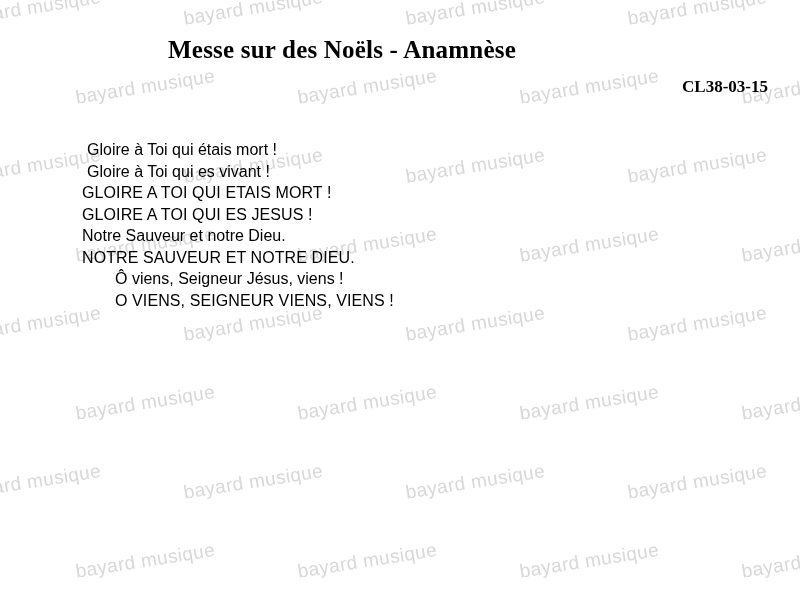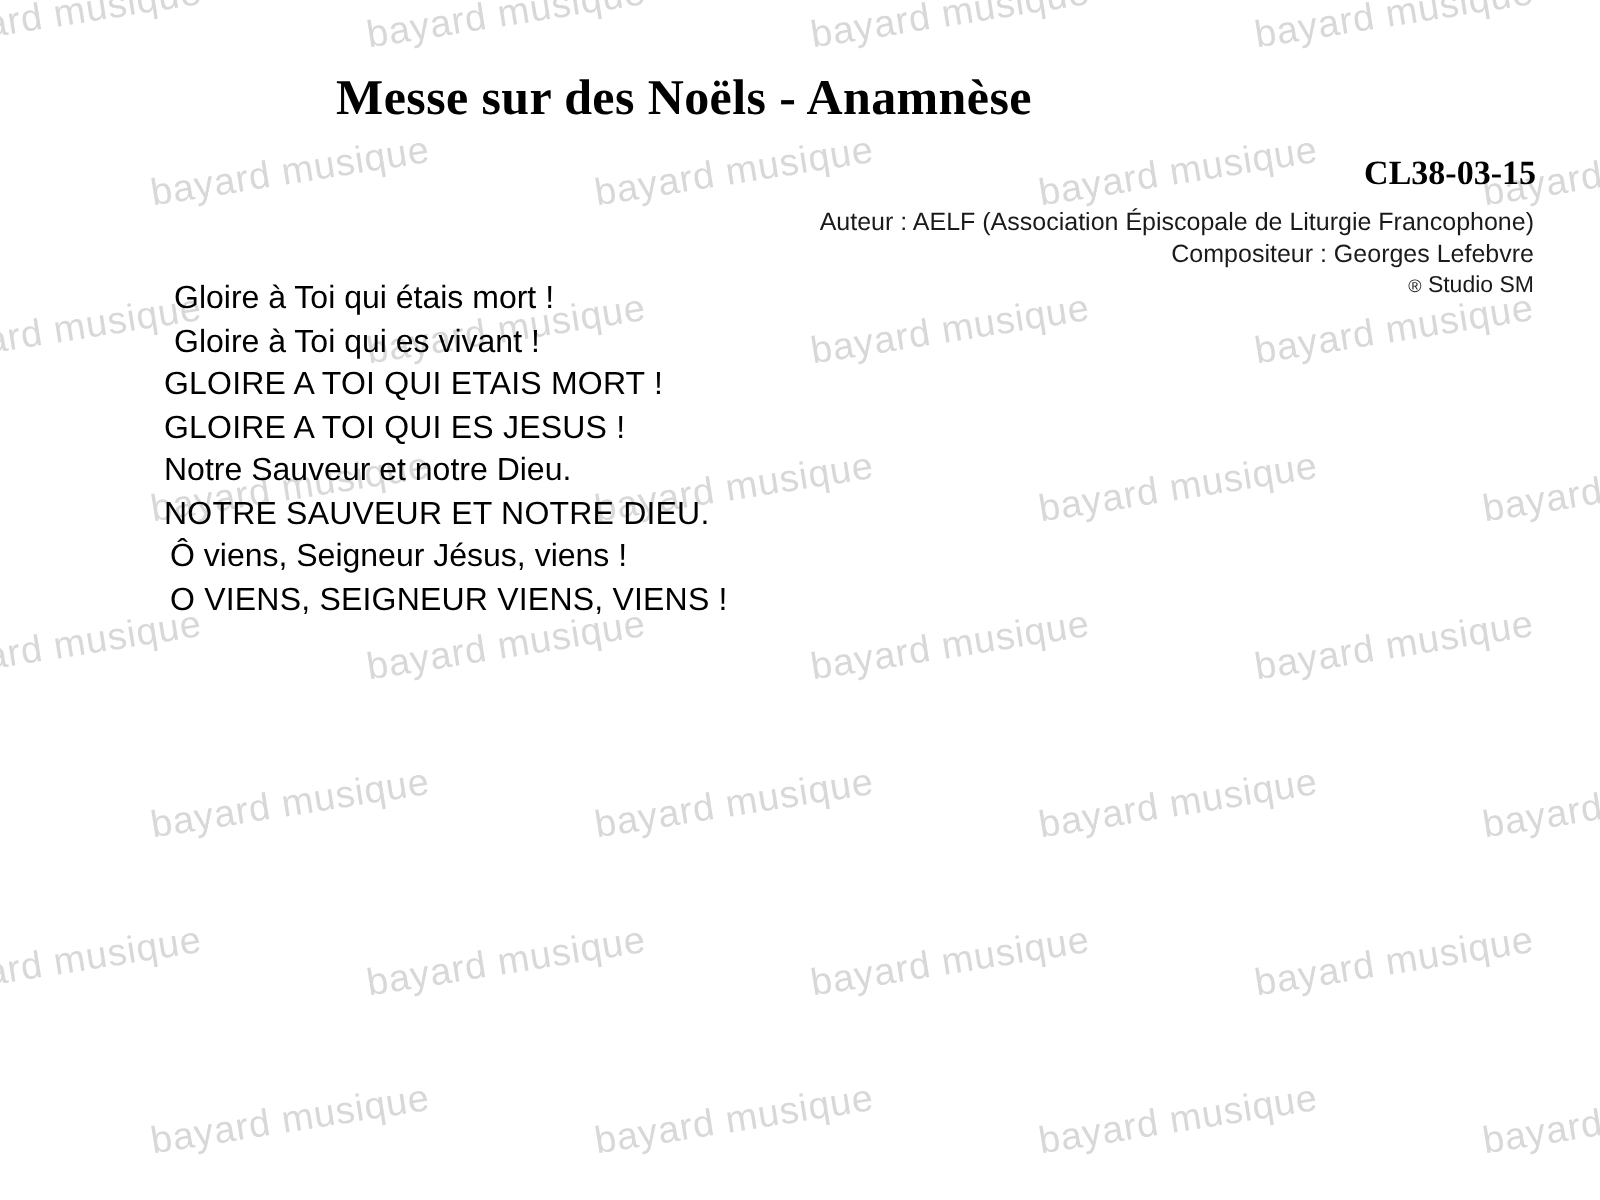--- a/index.html
+++ b/index.html
@@ -88,21 +88,21 @@
   .lyric-line {
     display: block;
     font-family: "Liberation Sans", sans-serif;
     font-size: 16px;
     line-height: 21.5px;
     color: #000;
     white-space: nowrap;
   }
   .lyric-line.indent-1 { padding-left: 5px; }
   .lyric-line.indent-2 { padding-left: 0px; }
-  .lyric-line.indent-3 { padding-left: 3px; }
+  .lyric-line.indent-3 { padding-left: 3px; margin-left: 30px; }
   .lyric-line.upper { letter-spacing: 0.1px; }
 </style>
 </head>
 <body>
 
 <div id="watermark-layer">
     <span class="wm" style="left: -40px; top: 8px; color: rgb(216, 216, 216); transform: rotate(-9deg);">bayard musique</span>
     <span class="wm" style="left: 182px; top: 8px; color: rgb(216, 216, 216); transform: rotate(-9deg);">bayard musique</span>
     <span class="wm" style="left: 404px; top: 8px; color: rgb(216, 216, 216); transform: rotate(-9deg);">bayard musique</span>
     <span class="wm" style="left: 626px; top: 8px; color: rgb(216, 216, 216); transform: rotate(-9deg);">bayard musique</span>
@@ -135,28 +135,20 @@
     <span class="wm" style="left: 518px; top: 561px; color: rgb(216, 216, 216); transform: rotate(-9deg);">bayard musique</span>
     <span class="wm" style="left: 740px; top: 561px; color: rgb(216, 216, 216); transform: rotate(-9deg);">bayard musique</span>
   </div>
 
 <div id="doc">
 
   <div id="doc-title">Messe sur des Noëls - Anamnèse</div>
 
   <div id="reference-code">CL38-03-15</div>
 
-  <div id="credits">
-    <span class="credit-line">Auteur : AELF (Association Épiscopale de Liturgie Francophone)</span>
-    <span class="credit-line">Compositeur : Georges Lefebvre</span>
-    <span class="credit-line publisher">
-      <span class="reg">®</span>
-      <span>Studio SM</span>
-    </span>
-  </div>
 
   <div id="lyrics">
     <span class="lyric-line indent-1">Gloire à Toi qui étais mort !</span>
     <span class="lyric-line indent-1">Gloire à Toi qui es vivant !</span>
     <span class="lyric-line upper indent-2">GLOIRE A TOI QUI ETAIS MORT !</span>
     <span class="lyric-line upper indent-2">GLOIRE A TOI QUI ES JESUS !</span>
     <span class="lyric-line indent-2">Notre Sauveur et notre Dieu.</span>
     <span class="lyric-line upper indent-2">NOTRE SAUVEUR ET NOTRE DIEU.</span>
     <span class="lyric-line indent-3">Ô viens, Seigneur Jésus, viens !</span>
     <span class="lyric-line upper indent-3">O VIENS, SEIGNEUR VIENS, VIENS !</span>

